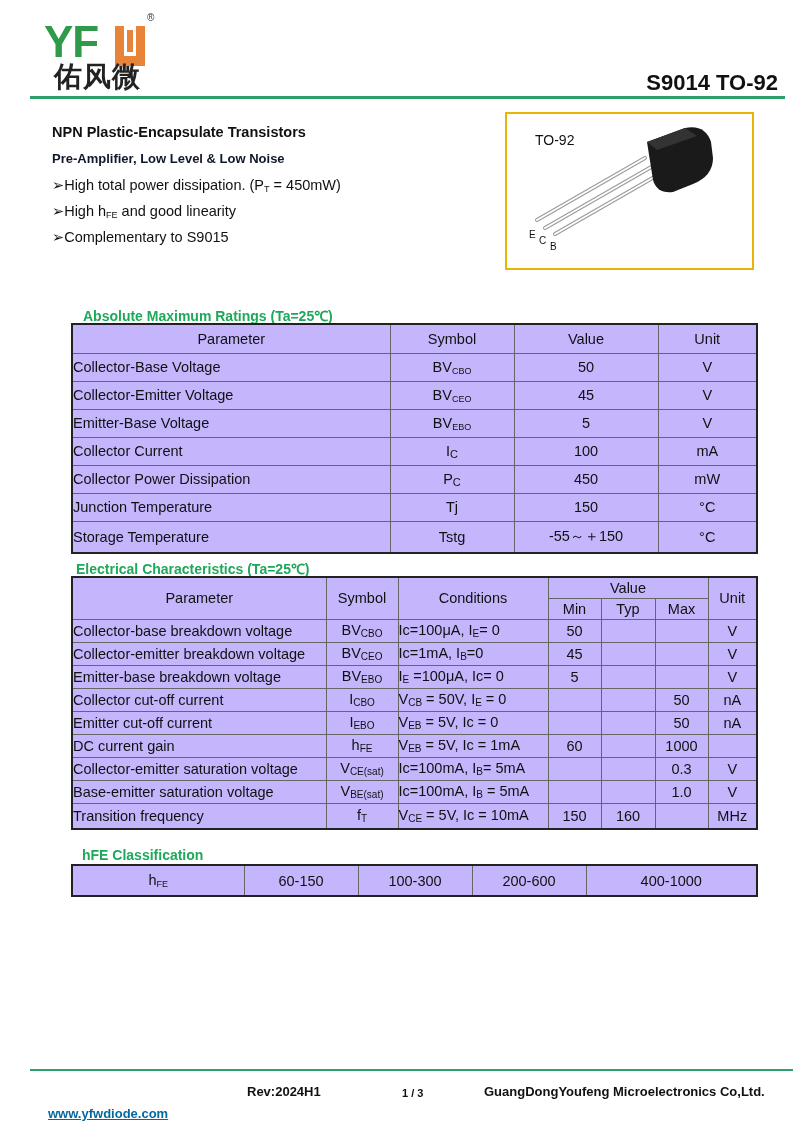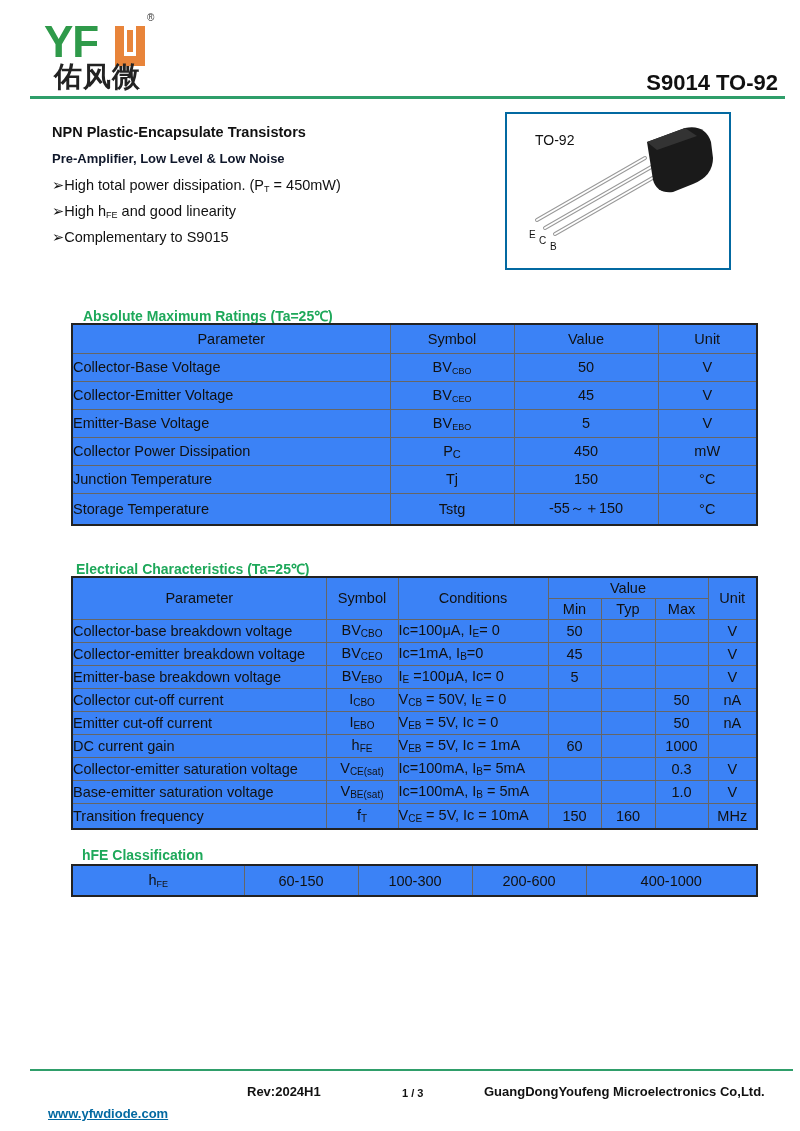--- a/index.html
+++ b/index.html
@@ -16,26 +16,26 @@
   .logo-cn { position: absolute; left: 10px; top: 50px; font-size: 28px; font-weight: bold; color: #222; line-height: 30px; letter-spacing: 1px; font-family: "DejaVu Sans", sans-serif; }
   .title-right { right: 22px; top: 70px; font-weight: bold; font-size: 22px; color: #111; }
   .hdr-line { left: 30px; top: 96px; width: 755px; height: 3px; background: #2f9e6a; }
 
   .subtitle { left: 52px; top: 108px; font-size: 14.5px; font-weight: bold; margin-top: 16px; }
   .green-head { left: 52px; top: 151px; font-size: 13px; font-weight: bold; color: #0f172a; }
   .feature { left: 52px; font-size: 14.5px; color: #111; }
   .feature sub { font-size: 9px; vertical-align: -2px; }
 
   
-  .pkg-box { left: 505px; top: 112px; width: 226px; height: 158px; border: 2px solid #0369a1; box-sizing: border-box; background: #fff; }
+  .pkg-box { left: 505px; top: 112px; width: 249px; height: 158px; border: 2px solid #eab308; box-sizing: border-box; background: #fff; }
   .pkg-label { position: absolute; left: 28px; top: 18px; font-size: 14px; }
 
   .section-title { font-size: 14px; font-weight: bold; color: #1ea85a; }
 
-  table { border-collapse: collapse; position: absolute; background: #3b82f6; }
+  table { border-collapse: collapse; position: absolute; background: #c4b5fd; }
   td, th { border: 1px solid #666; font-weight: normal; font-size: 14.5px; padding: 0; }
   table.outer { border: 2px solid #222; }
   .c { text-align: center; }
   .l { text-align: left; }
   .sub { font-size: 9px; vertical-align: -2px; }
 
   
   .ftr-line { left: 30px; top: 1069px; width: 763px; height: 2px; background: #2f9e6a; }
   .ftr { top: 1084px; font-size: 13px; font-weight: bold; }
   .ftr-link { left: 48px; color: #0369a1; text-decoration: underline; margin-top: 22px; }
@@ -112,20 +112,26 @@
     <td class="c">45</td>
     <td class="c">V</td>
   </tr>
   <tr style="height:28px">
     <td class="l">Emitter-Base Voltage</td>
     <td class="c"><span>BV</span><span class="sub">EBO</span></td>
     <td class="c">5</td>
     <td class="c">V</td>
   </tr>
   <tr style="height:28px">
+    <td class="l">Collector Current</td>
+    <td class="c"><span>I</span><span class="sub" style="font-size:11px">C</span></td>
+    <td class="c">100</td>
+    <td class="c">mA</td>
+  </tr>
+  <tr style="height:28px">
     <td class="l">Collector Power Dissipation</td>
     <td class="c"><span>P</span><span class="sub" style="font-size:11px">C</span></td>
     <td class="c">450</td>
     <td class="c">mW</td>
   </tr>
   <tr style="height:28px">
     <td class="l">Junction Temperature</td>
     <td class="c">Tj</td>
     <td class="c">150</td>
     <td class="c">°C</td>

